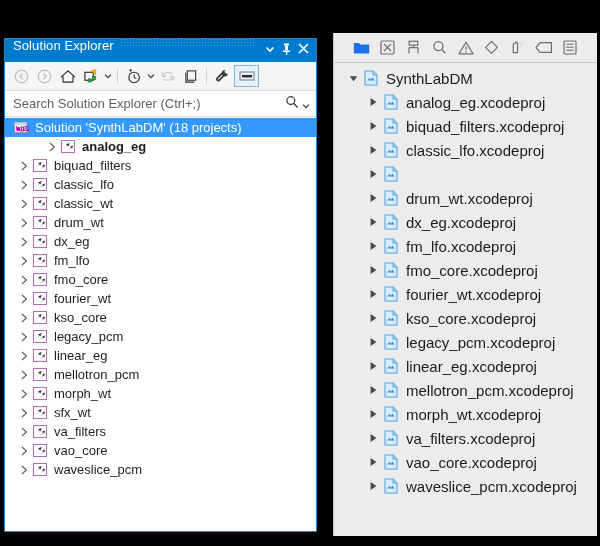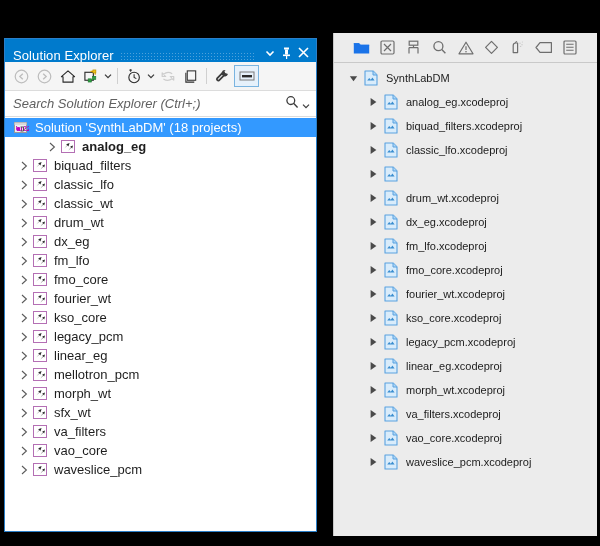--- a/index.html
+++ b/index.html
@@ -17,21 +17,21 @@
     left: 4px; top: 38px;
     width: 313px; height: 494px;
     background: #ffffff;
     box-sizing: border-box;
     border: 1px solid #2a7fc9;
     display: flex; flex-direction: column;
   }
   #vs-titlebar {
     height: 23px; flex: 0 0 23px;
     background: #007acc;
-    display: flex; align-items: flex-end;
+    display: flex; align-items: flex-start;
     padding: 0 4px 0 8px;
     color: #ffffff;
   }
   #vs-title {
     font-size: 13px; line-height: 13px;
     color: #ffffff; white-space: nowrap;
     letter-spacing: 0.1px;
   }
   #vs-title-dots {
     flex: 1 1 auto; height: 9px; margin: 0 6px;
@@ -69,21 +69,20 @@
   .vs-sep {
     width: 1px; height: 16px; background: #d0d0d0; margin: 0 4px;
   }
 
   #vs-search {
     height: 25px; flex: 0 0 25px;
     background: #ffffff;
     border-bottom: 1px solid #dcdcdc;
     display: flex; align-items: center;
     padding: 0 6px 0 8px;
-    font-style: italic;
   }
   #vs-search-text {
     flex: 1 1 auto;
     font-size: 13px; color: #606060;
     white-space: nowrap; overflow: hidden;
   }
   #vs-search-icons { display: flex; align-items: center; gap: 3px; }
 
   #vs-tree {
     flex: 1 1 auto;
@@ -151,21 +150,21 @@
   }
   .xc-tool.active { color: #1a73e8; }
   #xc-tree {
     flex: 1 1 auto; overflow: hidden;
     background: #ececec;
     padding-top: 3px;
   }
   .xc-row {
     height: 24px;
     display: flex; align-items: center;
-    font-size: 11px; color: #1c1c1c;
+    font-size: 15px; color: #1c1c1c;
     white-space: nowrap;
   }
   .xc-row.root { padding-left: 12px; }
   .xc-row.child { padding-left: 32px; }
   .xc-arrow {
     width: 14px; flex: 0 0 14px;
     display: flex; align-items: center; justify-content: center;
     color: #5a5a5a;
   }
   .xc-ico {
@@ -865,20 +864,35 @@
                 <path d="M1.6 1 L7.4 5 L1.6 9 Z" fill="#4a4a4a"></path>
               </svg>
             </span>
             <span class="xc-ico">
               <svg width="14" height="16" viewBox="0 0 14 16">
                 <path d="M1 1 L9 1 L13 5 L13 15 L1 15 Z" fill="#d9ecfb" stroke="#5aa2e0" stroke-width="1.1" stroke-linejoin="round"></path>
                 <path d="M9 1 L9 5 L13 5" fill="#aed6f5" stroke="#5aa2e0" stroke-width="1"></path>
                 <path d="M3.2 10.6 L5.2 8 L6.8 9.8 L8.4 7.4 L10.6 10.6 Z" fill="#3b8ed0"></path>
               </svg>
             </span>
+            <span class="xc-label">mellotron_pcm.xcodeproj</span>
+          </div>
+          <div class="xc-row child">
+            <span class="xc-arrow">
+              <svg width="9" height="10" viewBox="0 0 9 10">
+                <path d="M1.6 1 L7.4 5 L1.6 9 Z" fill="#4a4a4a"></path>
+              </svg>
+            </span>
+            <span class="xc-ico">
+              <svg width="14" height="16" viewBox="0 0 14 16">
+                <path d="M1 1 L9 1 L13 5 L13 15 L1 15 Z" fill="#d9ecfb" stroke="#5aa2e0" stroke-width="1.1" stroke-linejoin="round"></path>
+                <path d="M9 1 L9 5 L13 5" fill="#aed6f5" stroke="#5aa2e0" stroke-width="1"></path>
+                <path d="M3.2 10.6 L5.2 8 L6.8 9.8 L8.4 7.4 L10.6 10.6 Z" fill="#3b8ed0"></path>
+              </svg>
+            </span>
             <span class="xc-label">morph_wt.xcodeproj</span>
           </div>
           <div class="xc-row child">
             <span class="xc-arrow">
               <svg width="9" height="10" viewBox="0 0 9 10">
                 <path d="M1.6 1 L7.4 5 L1.6 9 Z" fill="#4a4a4a"></path>
               </svg>
             </span>
             <span class="xc-ico">
               <svg width="14" height="16" viewBox="0 0 14 16">

